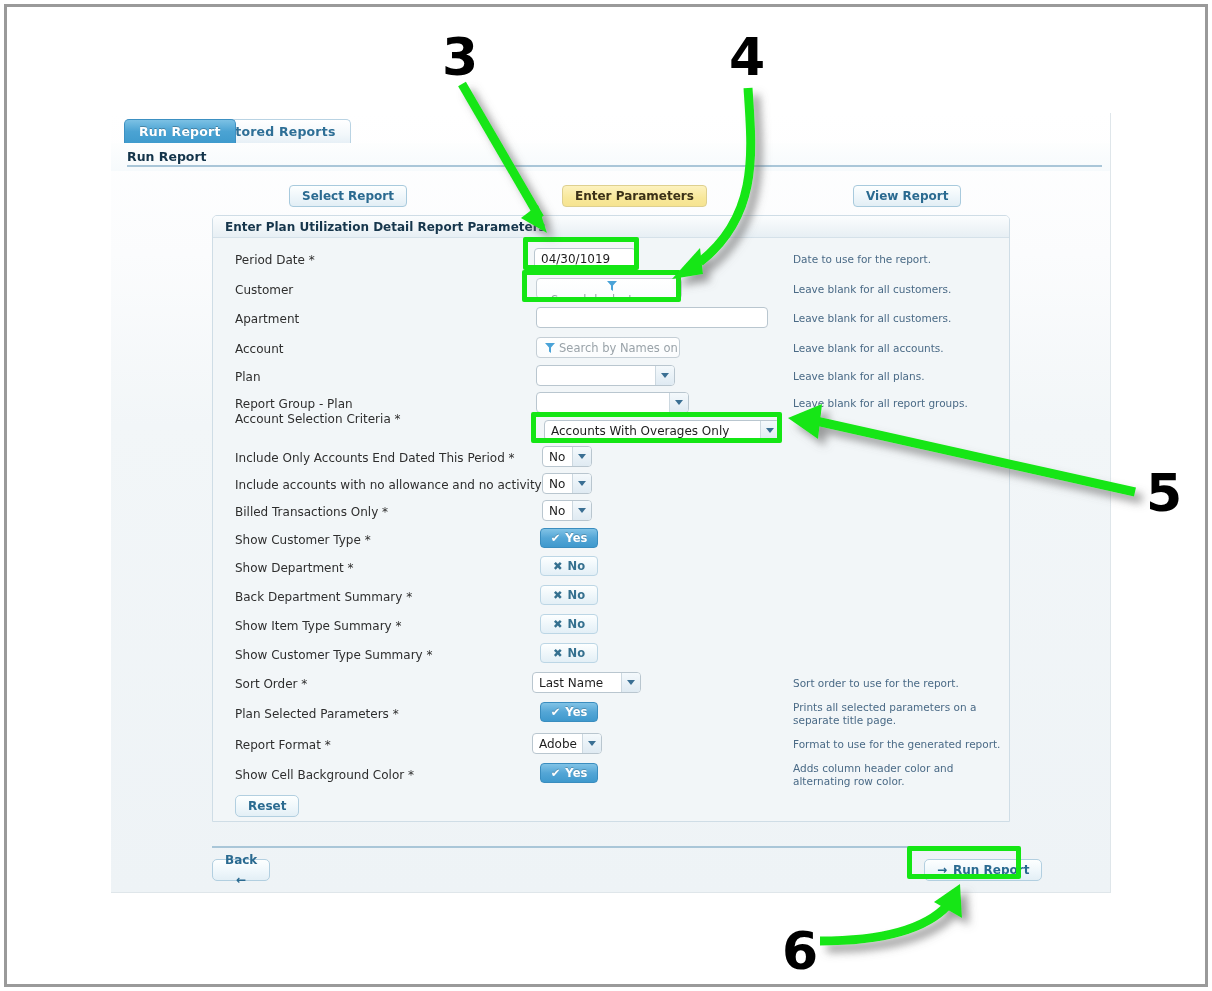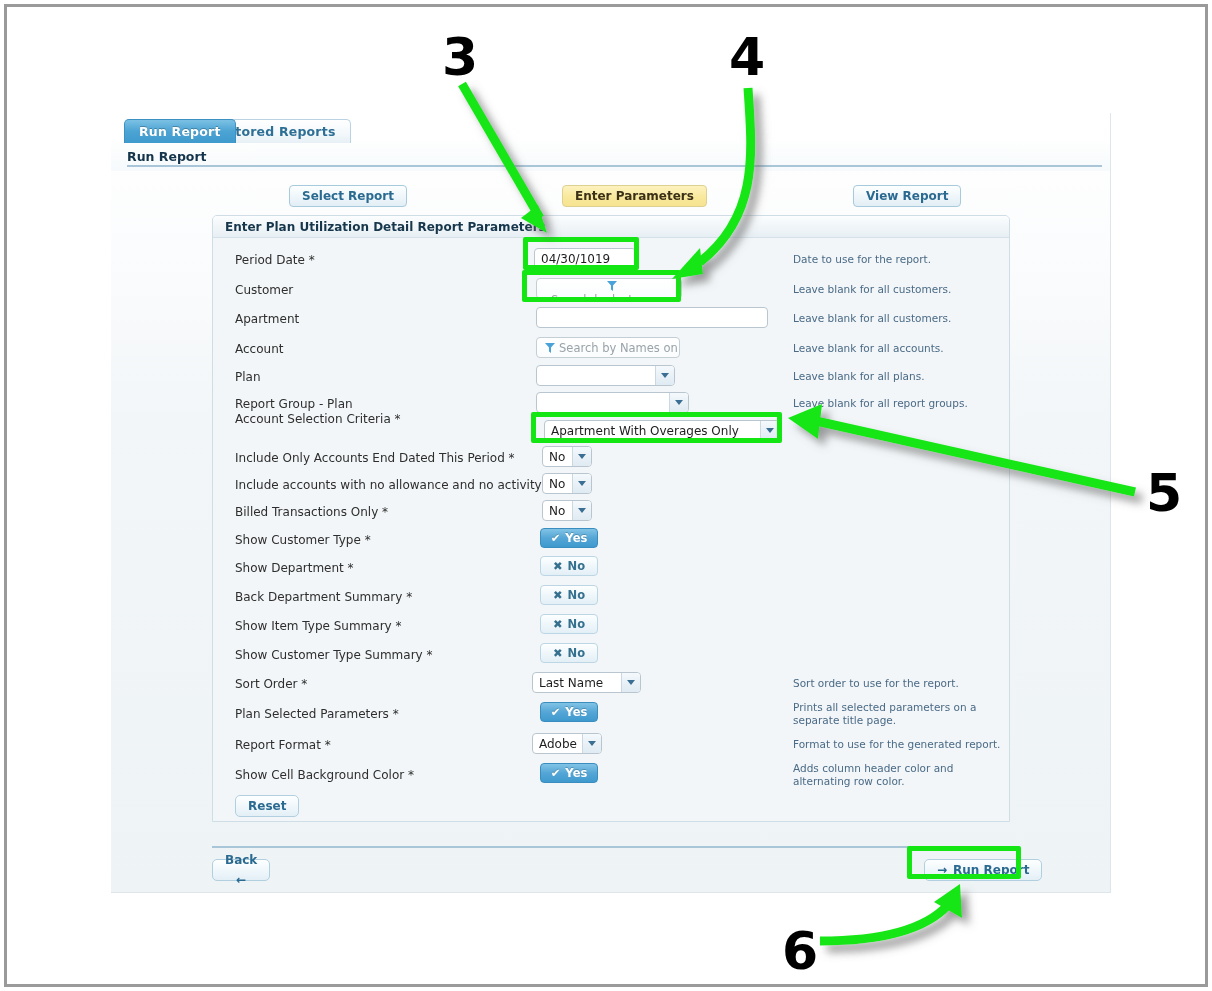--- a/index.html
+++ b/index.html
@@ -303,21 +303,21 @@
             <span class="arw">
                 <i class="caret"></i>
               </span>
           </div>
           <div class="help" style="top:155px;">Leave blank for all report groups.</div>
         </div>
 
         <div class="row">
           <div class="lbl" style="left:22px; top:170px;">Account Selection Criteria *</div>
           <div class="sel" style="left:331px; top:178px; width:236px;">
-            <span class="val">Apartment With Overages Only</span>
+            <span class="val">Accounts With Overages Only</span>
             <span class="arw">
                 <i class="caret"></i>
               </span>
           </div>
         </div>
 
         <div class="row">
           <div class="lbl" style="left:22px; top:209px;">Include Only Accounts End Dated This Period *</div>
           <div class="sel" style="left:329px; top:204px; width:50px;">
             <span class="val">No</span>

